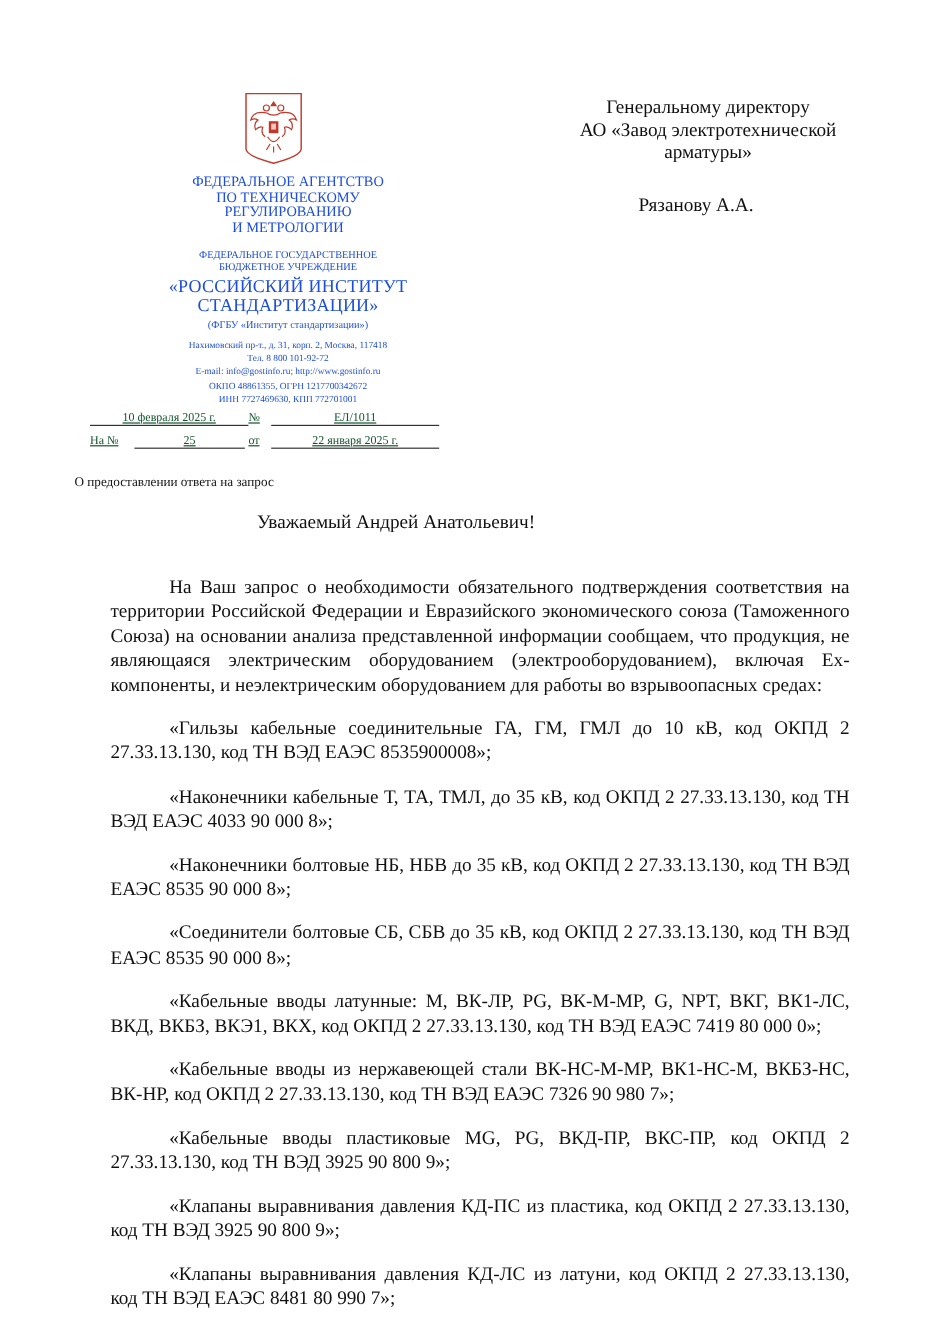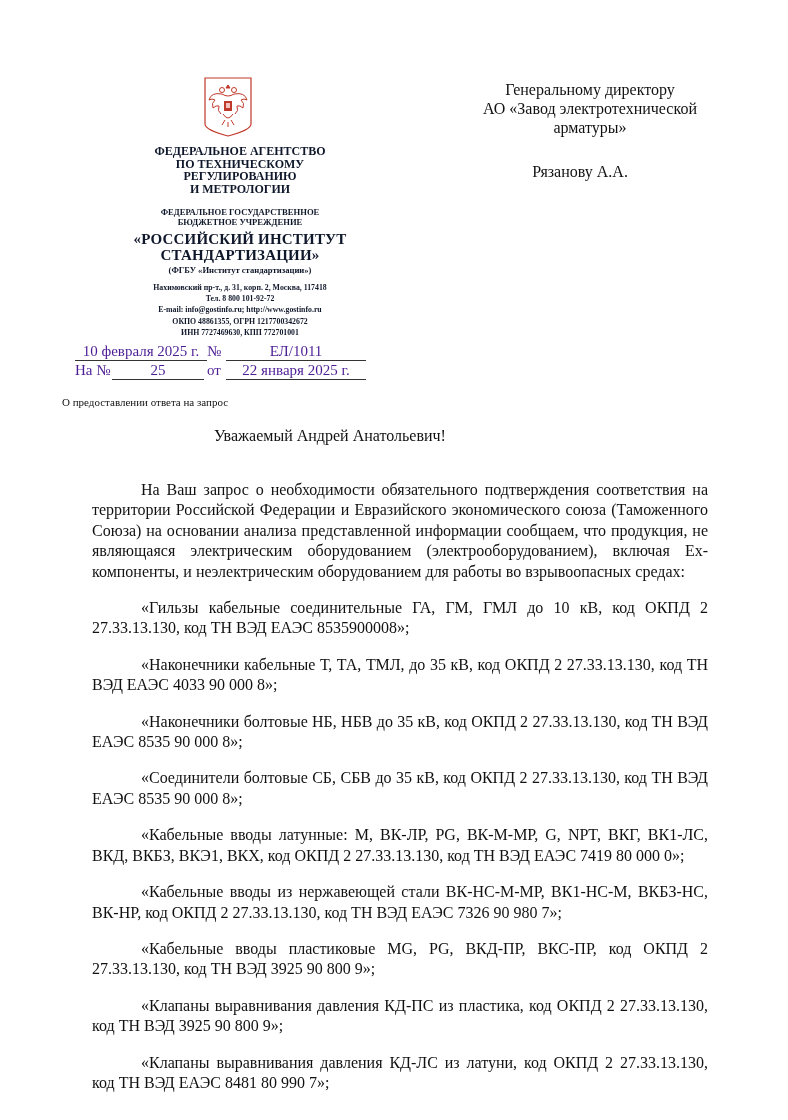--- a/index.html
+++ b/index.html
@@ -1,29 +1,29 @@
 <!DOCTYPE html>
 <html><head>
 <meta charset="utf-8">
 <style>
   html, body { margin:0; padding:0; background:#ffffff; }
   body { width:788px; height:1120px; position:relative; overflow:hidden; color:#111; font-family:"Liberation Serif", serif; }
   .abs { position:absolute; }
 
   
   #emblem { left:203px; top:76px; width:50px; height:62px; }
-  .lh { position:absolute; left:100px; width:280px; text-align:center; font-family:"Liberation Serif", serif; font-weight:bold; color:#0f172a; }
+  .lh { position:absolute; left:100px; width:280px; text-align:center; font-family:"Liberation Serif", serif; font-weight:normal; color:#1d4ed8; }
   .lh-agency { top:145px; font-size:12px; line-height:12.6px; }
   .lh-fgbu { top:208px; font-size:8.6px; line-height:9.6px; }
   .lh-inst { top:231px; font-size:15px; line-height:16px; letter-spacing:0.2px; }
   .lh-short { top:265px; font-size:8.6px; }
   .lh-addr { top:282px; font-size:7.8px; line-height:11.2px; }
 
   
-  .reg { position:absolute; font-size:15px; color:#4c1d95; }
+  .reg { position:absolute; font-size:10px; color:#14532d;text-decoration:underline; }
   .uline { border-bottom:1px solid #333; text-align:center; }
 
   
   #recipient { position:absolute; left:455px; top:80px; width:270px; text-align:center; font-size:16px; line-height:19px; }
   #recipient-name { position:absolute; left:445px; top:163px; width:270px; text-align:center; font-size:16px; }
 
   #subject { position:absolute; left:62px; top:396px; font-size:11px; }
   #greeting { position:absolute; left:0; top:427px; width:660px; text-align:center; font-size:16px; }
 
   #body { position:absolute; left:76px; top:464px; width:648px; font-size:16px; line-height:20.4px; text-align:justify; }

